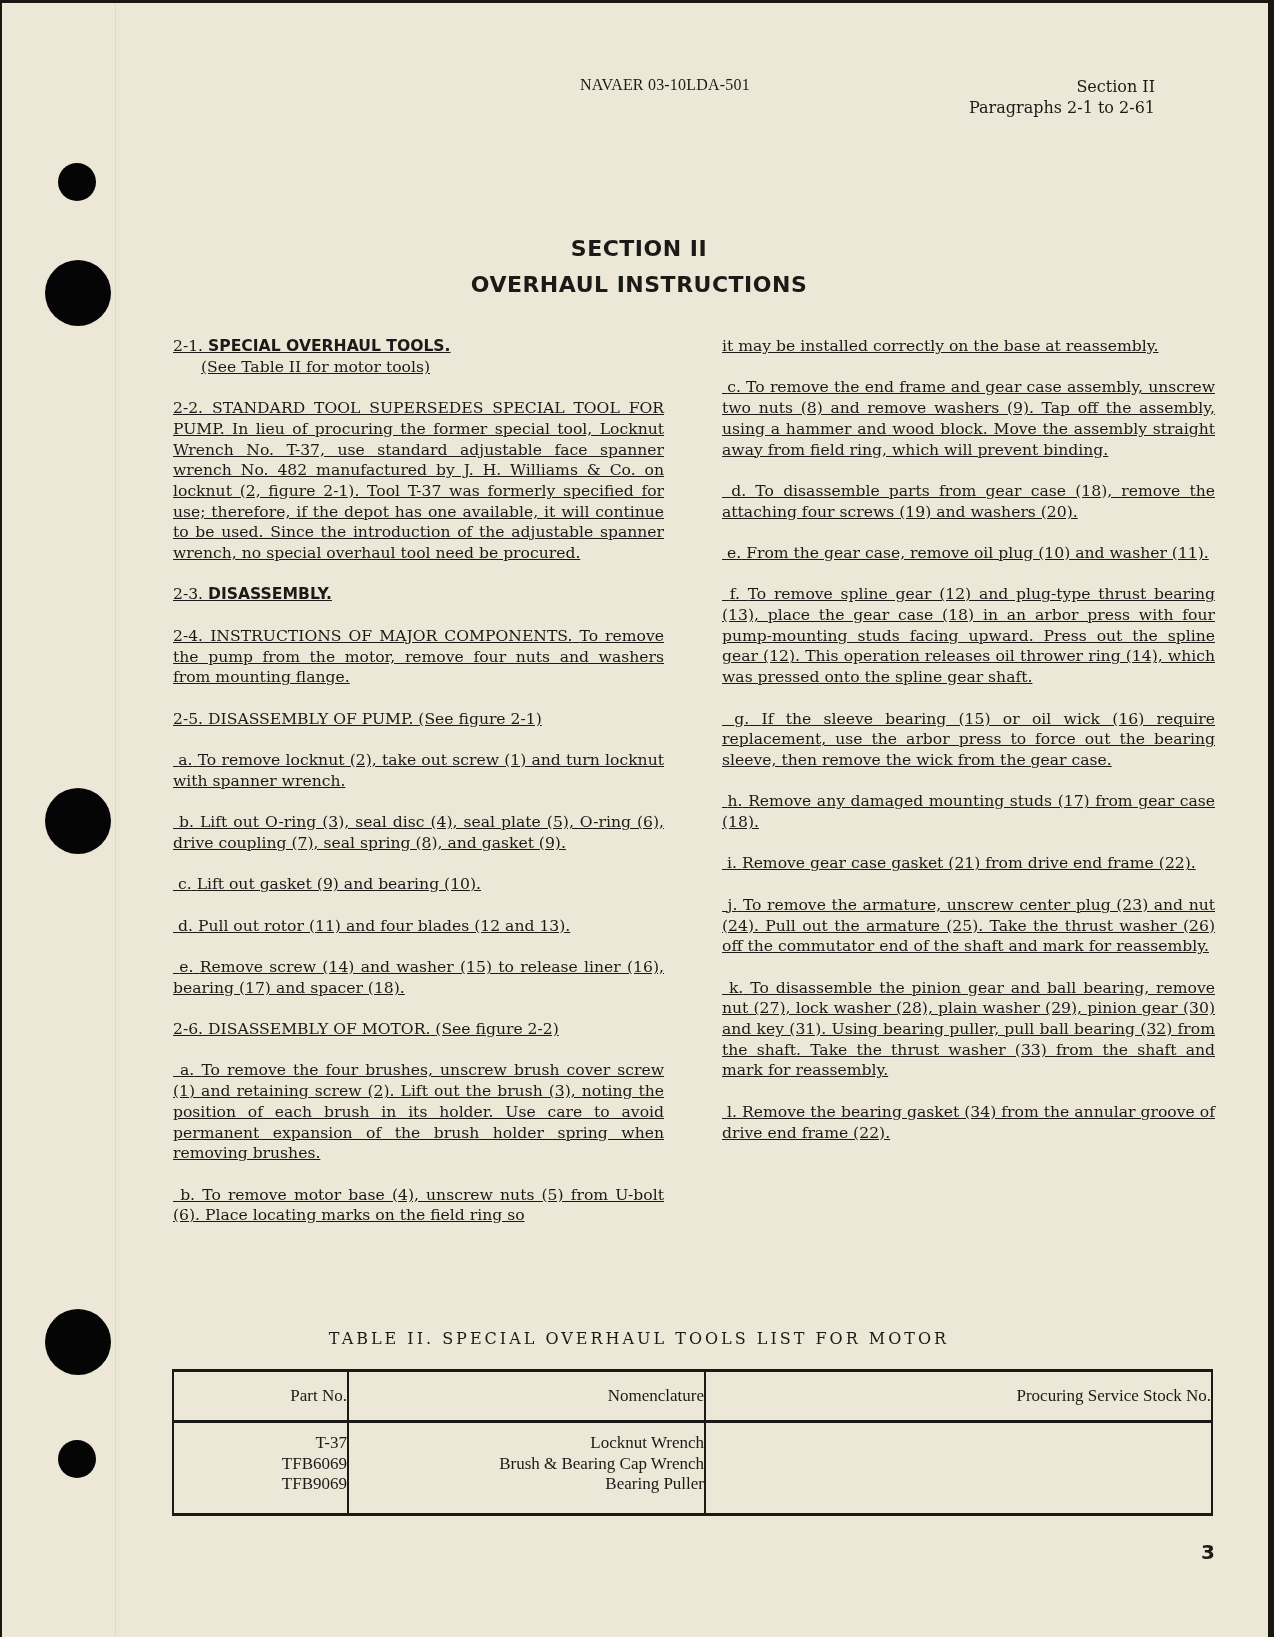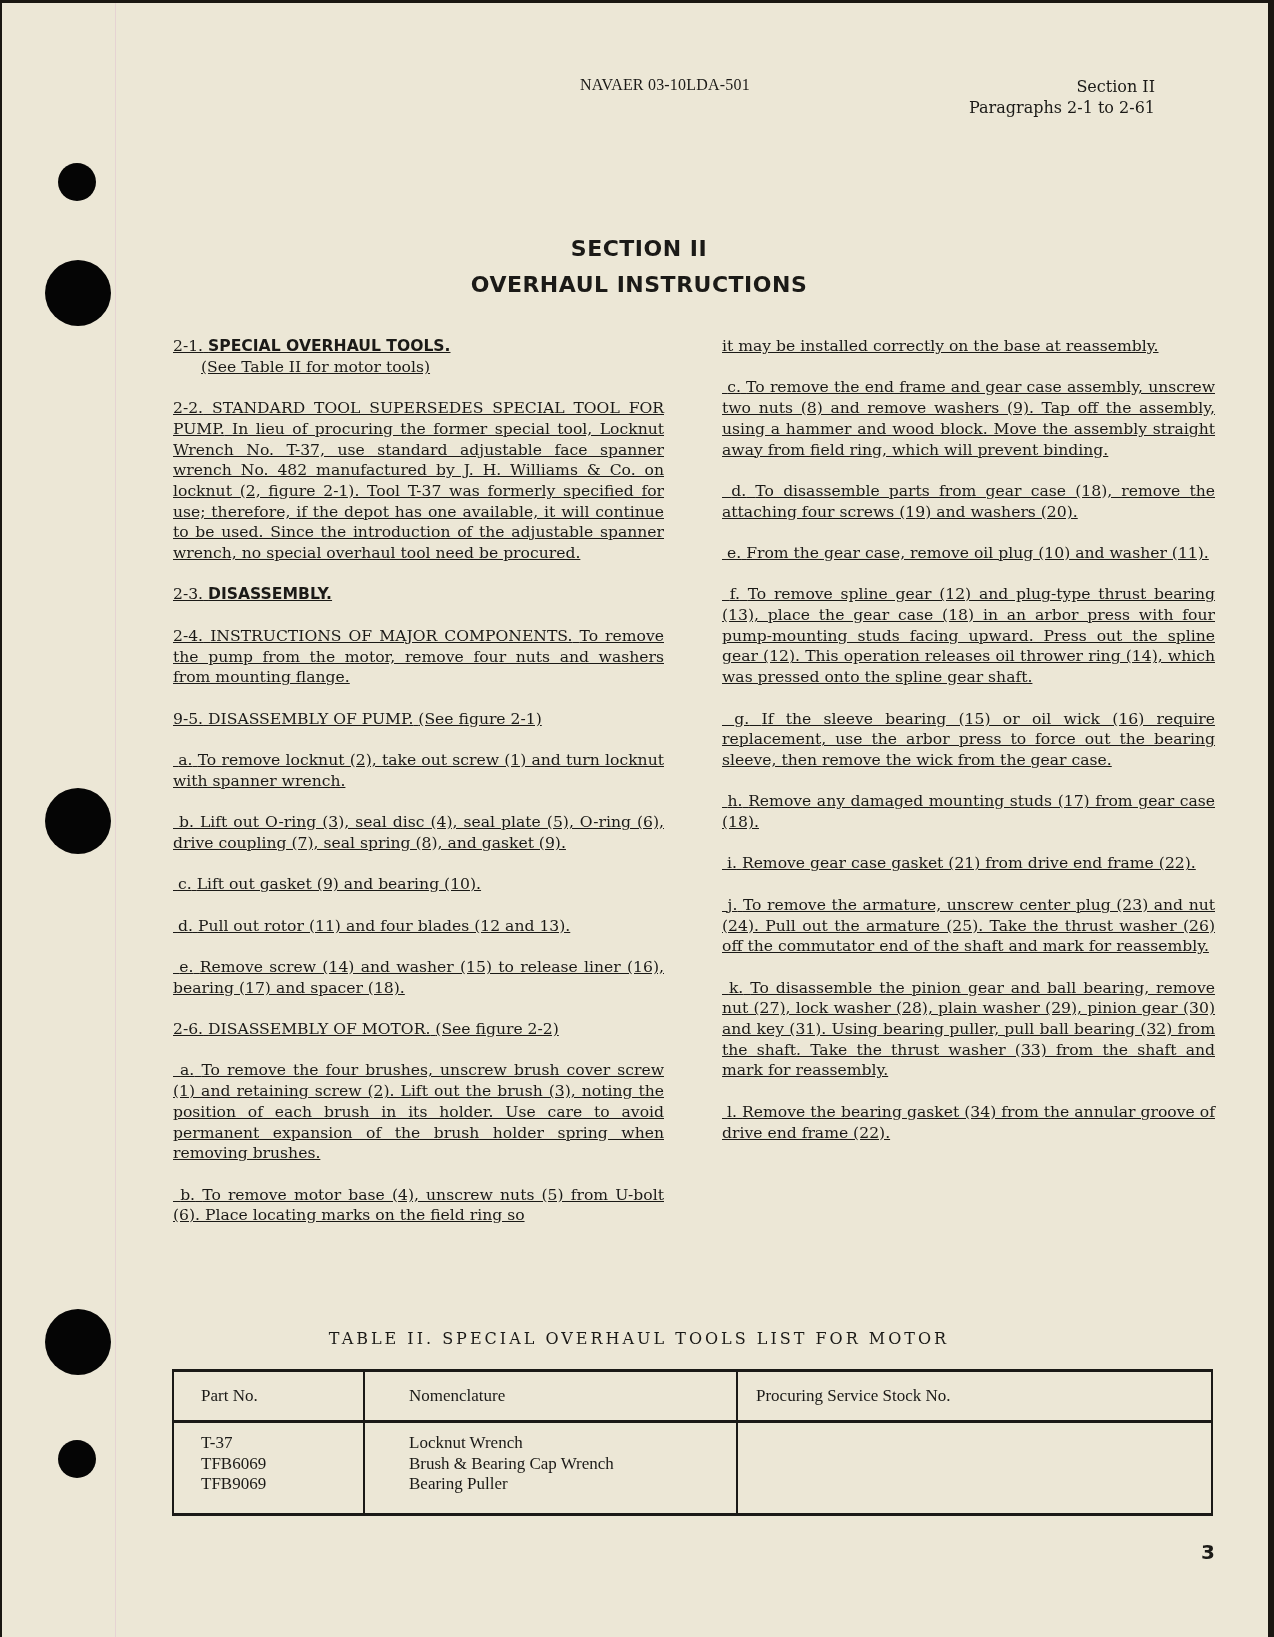--- a/index.html
+++ b/index.html
@@ -40,27 +40,27 @@
   .table-title {
     position: absolute; left: 0; width: 1274px; top: 1326px; text-align: center;
     font-size: 16px; letter-spacing: 3px;
   }
   table.tools {
     position: absolute; left: 170px; top: 1366px; width: 1041px;
     border-collapse: collapse; font-family: "Liberation Serif", serif; font-size: 17px;
   }
   table.tools th, table.tools td {
     border-left: 2px solid #1b1a17; border-right: 2px solid #1b1a17;
-    text-align: left; font-weight: normal; vertical-align: top;
+    text-align: right; font-weight: normal; vertical-align: top;
   }
   table.tools th {
     border-top: 3px solid #1b1a17; border-bottom: 3px solid #1b1a17;
     height: 48px; vertical-align: middle; padding: 0 0 0 26px;
   }
-  table.tools td { border-bottom: 3px solid #1b1a17; padding: 10px 16px 18px 28px; line-height: 20.5px; }
+  table.tools td { border-bottom: 3px solid #1b1a17; padding: 10px 0 18px 28px; line-height: 20.5px; }
   table.tools th:first-child, table.tools td:first-child { padding-left: 27px; width: 146px; }
   table.tools th:nth-child(2), table.tools td:nth-child(2) { padding-left: 44px; width: 311px; }
   table.tools th:nth-child(3), table.tools td:nth-child(3) { padding-left: 18px; }
   .page-num {
     position: absolute; left: 1199px; top: 1537px;
     font-family: "DejaVu Sans", sans-serif; font-weight: bold; font-size: 20px;
   }
 </style>
 </head>
 <body>
@@ -99,21 +99,21 @@
     <div class="para">
       <span>2-3.</span>
       <span class="sans-bold">DISASSEMBLY.</span>
     </div>
     <div class="para">
       <span>2-4.</span>
       <span>INSTRUCTIONS OF MAJOR COMPONENTS.</span>
       <span>To remove the pump from the motor, remove four nuts and washers from mounting flange.</span>
     </div>
     <div class="para">
-      <span>9-5.</span>
+      <span>2-5.</span>
       <span>DISASSEMBLY OF PUMP.</span>
       <span>(See figure 2-1)</span>
     </div>
     <div class="para">
       &nbsp;<span>a.</span>
       <span>To remove locknut (2), take out screw (1) and turn locknut with spanner wrench.</span>
     </div>
     <div class="para">
       &nbsp;<span>b.</span>
       <span>Lift out O-ring (3), seal disc (4), seal plate (5), O-ring (6), drive coupling (7), seal spring (8), and gasket (9).</span>

